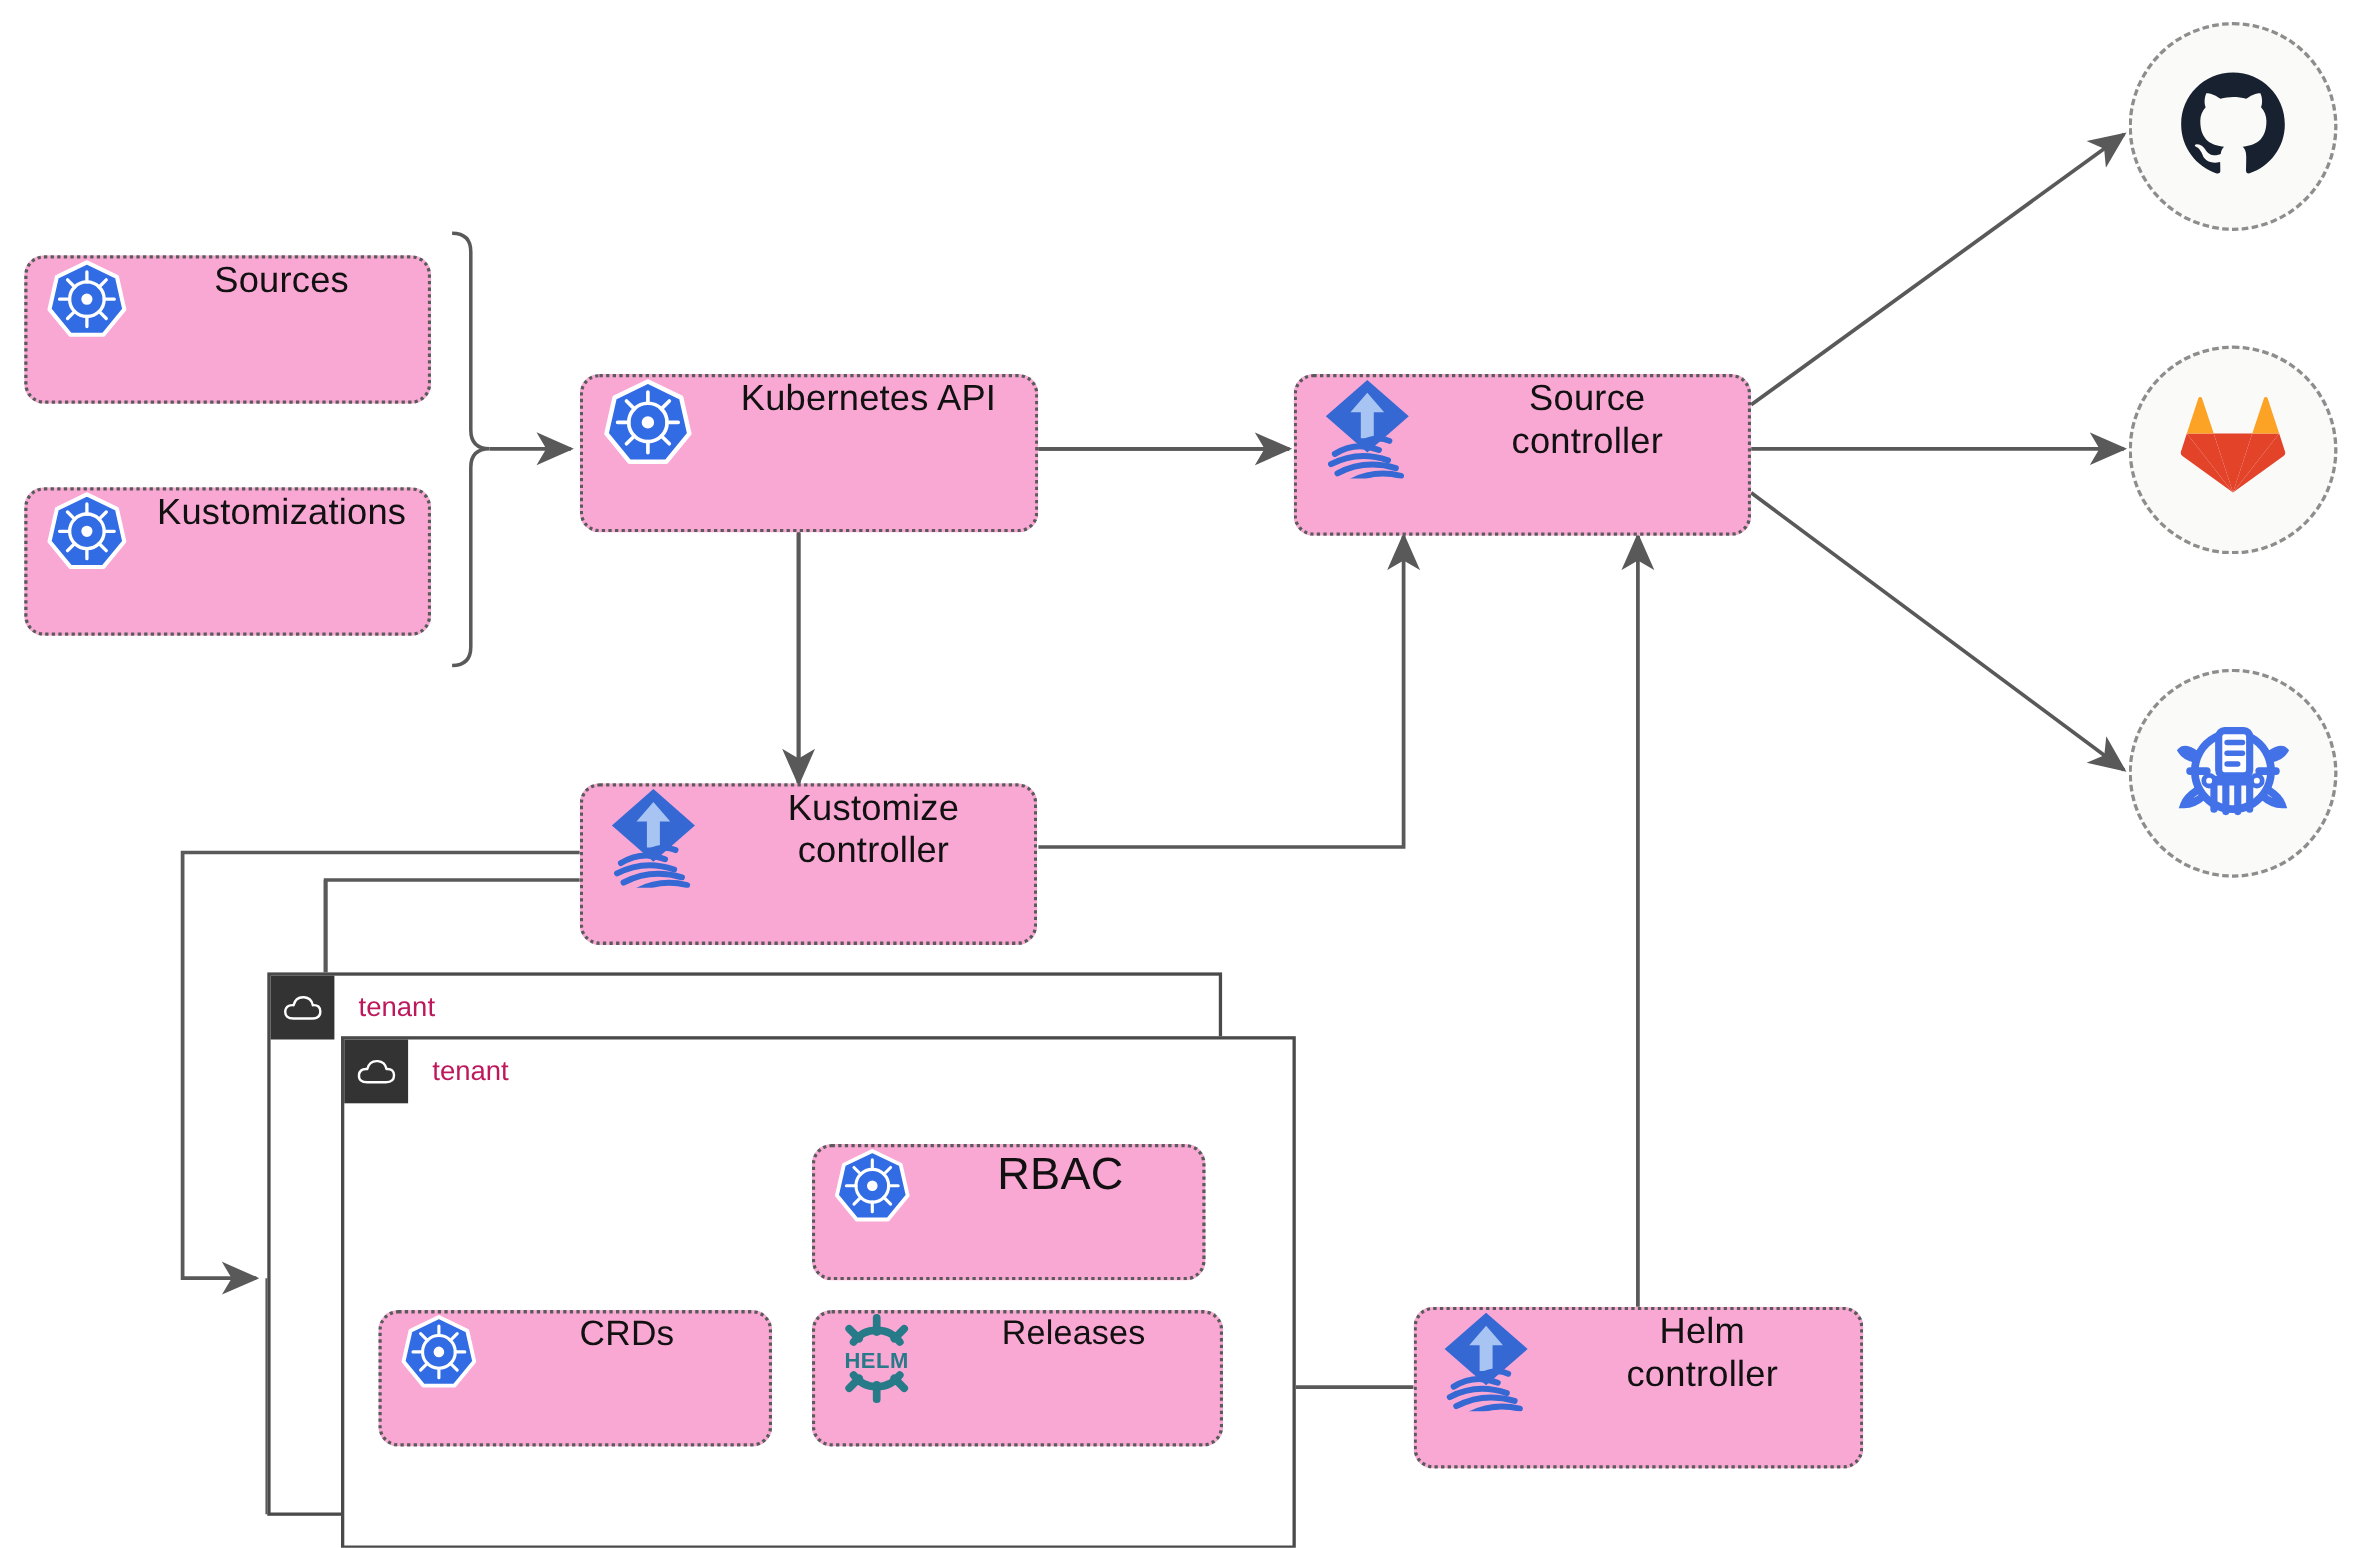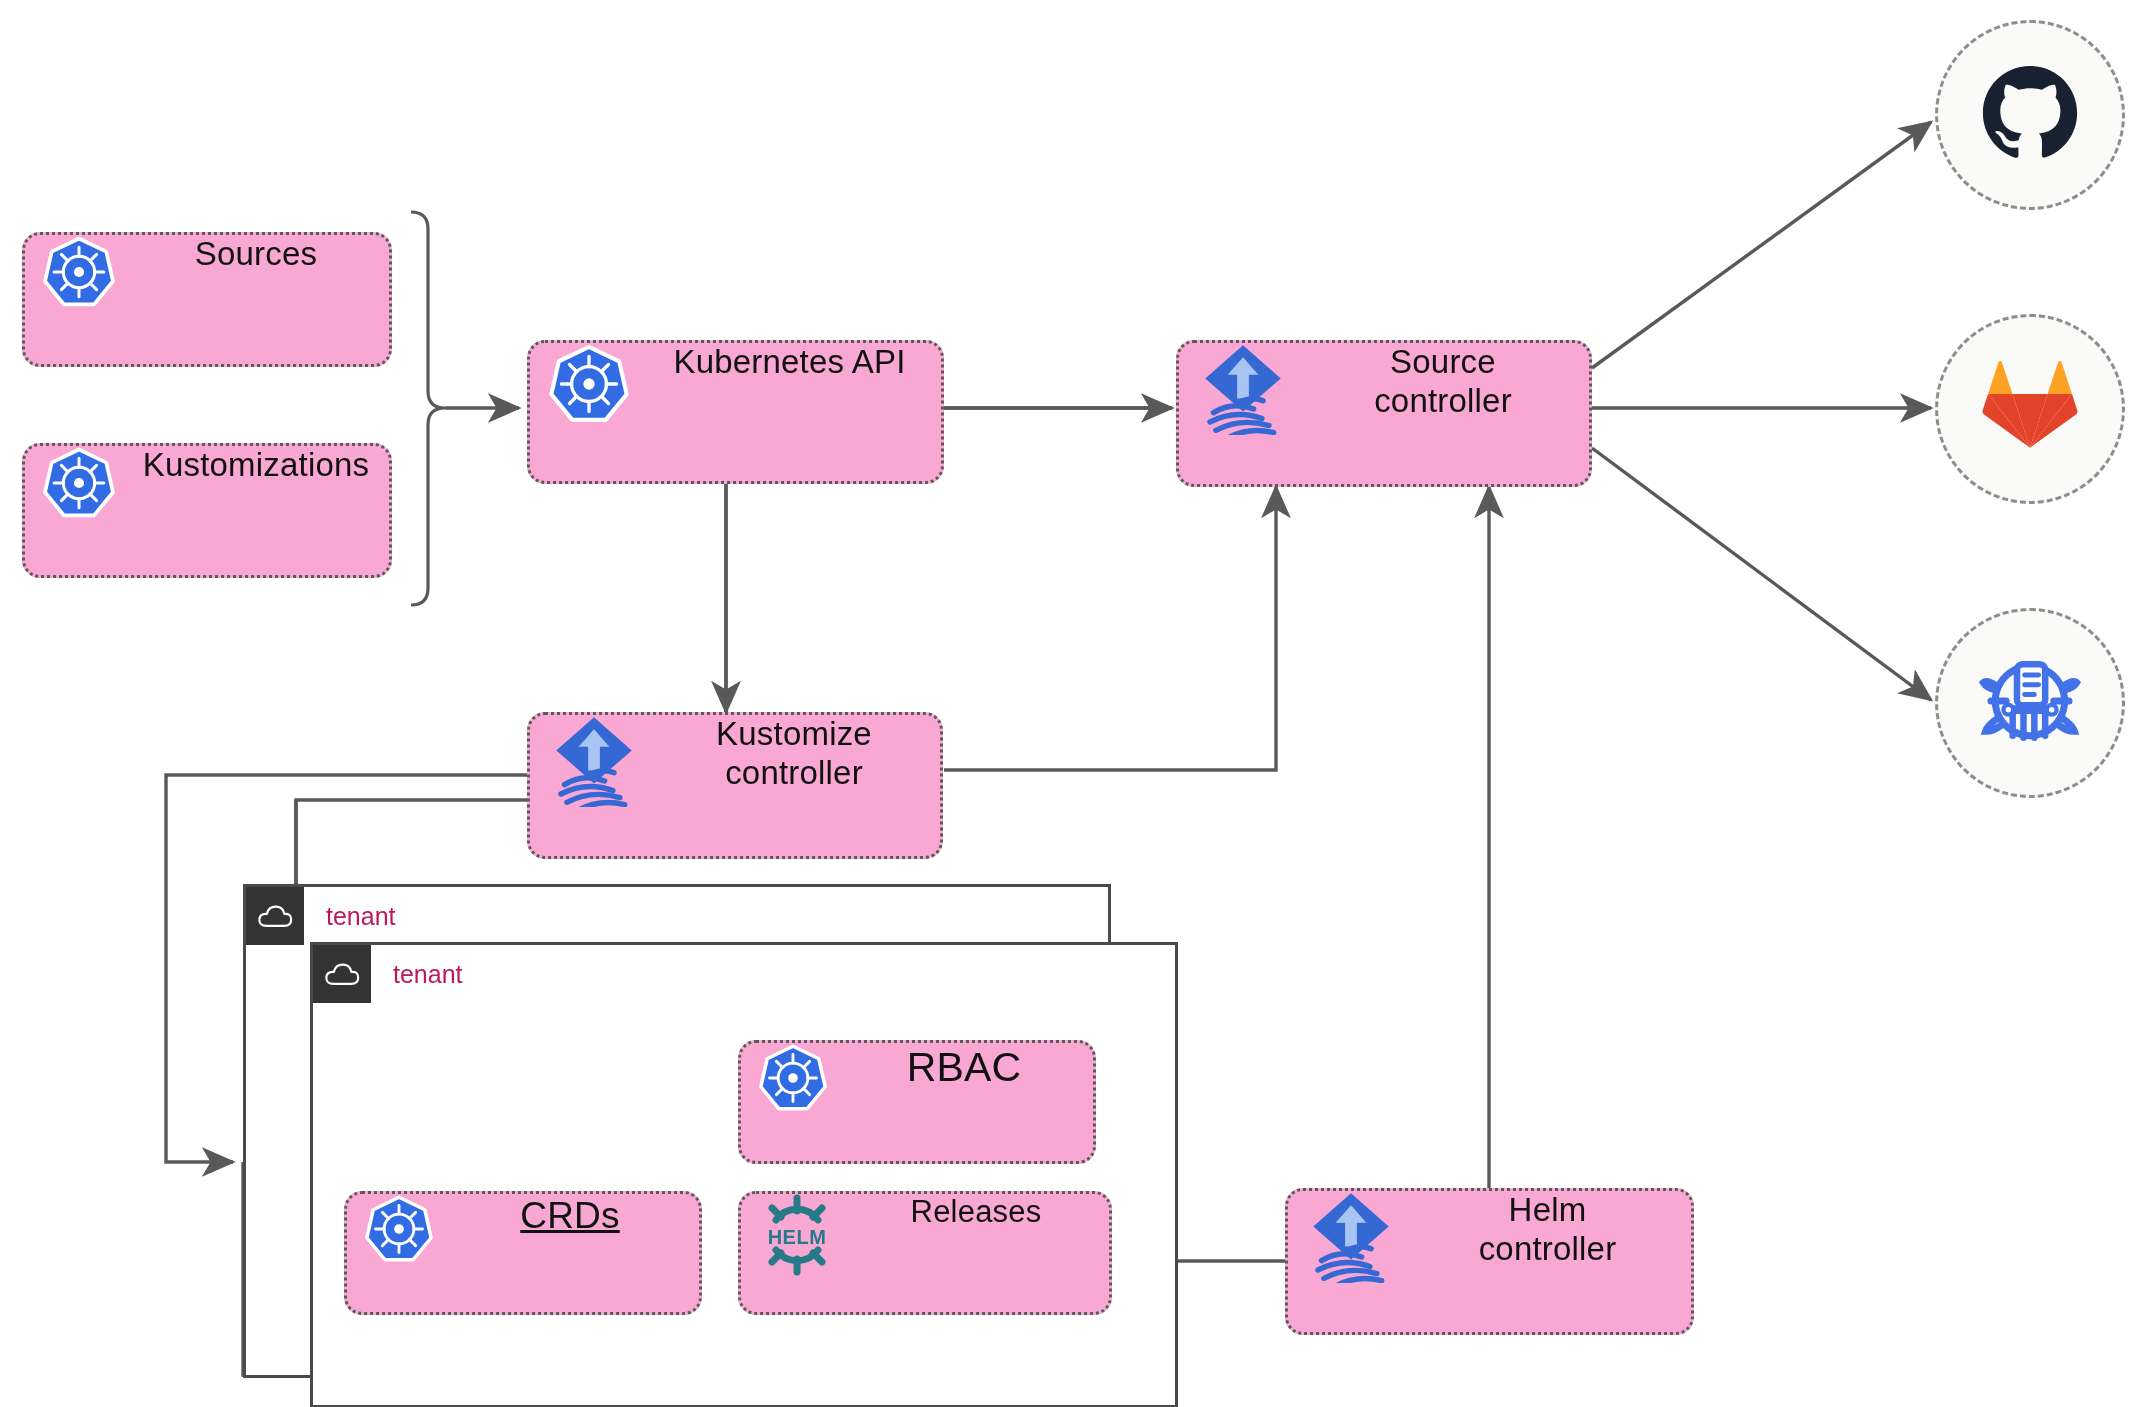--- a/index.html
+++ b/index.html
@@ -230,21 +230,21 @@
         <path d="M32 3 L55.6 14.4 L61.4 40 L45 60 L19 60 L2.6 40 L8.4 14.4 Z" fill="#326ce5" stroke="#fff" stroke-width="3.2" stroke-linejoin="round"></path>
         <g fill="none" stroke="#fff" stroke-width="2.6" stroke-linecap="round">
           <circle cx="32" cy="32" r="13.6"></circle>
           <circle cx="32" cy="32" r="3.1" fill="#fff"></circle>
           <path d="M32 10.5 V18.4 M32 45.6 V53.5 M10.5 32 H18.4 M45.6 32 H53.5
                    M16.8 16.8 L22.4 22.4 M41.6 41.6 L47.2 47.2
                    M47.2 16.8 L41.6 22.4 M22.4 41.6 L16.8 47.2"></path>
         </g>
       </svg>
     </span>
-    <span class="lbl" style="font-size:37px;text-decoration:underline;">CRDs</span>
+    <span class="lbl" style="font-size:32px;">CRDs</span>
   </div>
 
   <div class="node" style="left:738px;top:1191px;width:374px;height:124px;">
     <span class="ico" style="width:112px;">
       <svg width="86" height="82" viewBox="0 0 86 82">
         <g stroke="#277a88" stroke-width="7" fill="none" stroke-linecap="round">
           <path d="M43 4 V17"></path>
           <path d="M43 65 V78"></path>
           <path d="M18 14 L27 23"></path>
           <path d="M59 59 L68 68"></path>

